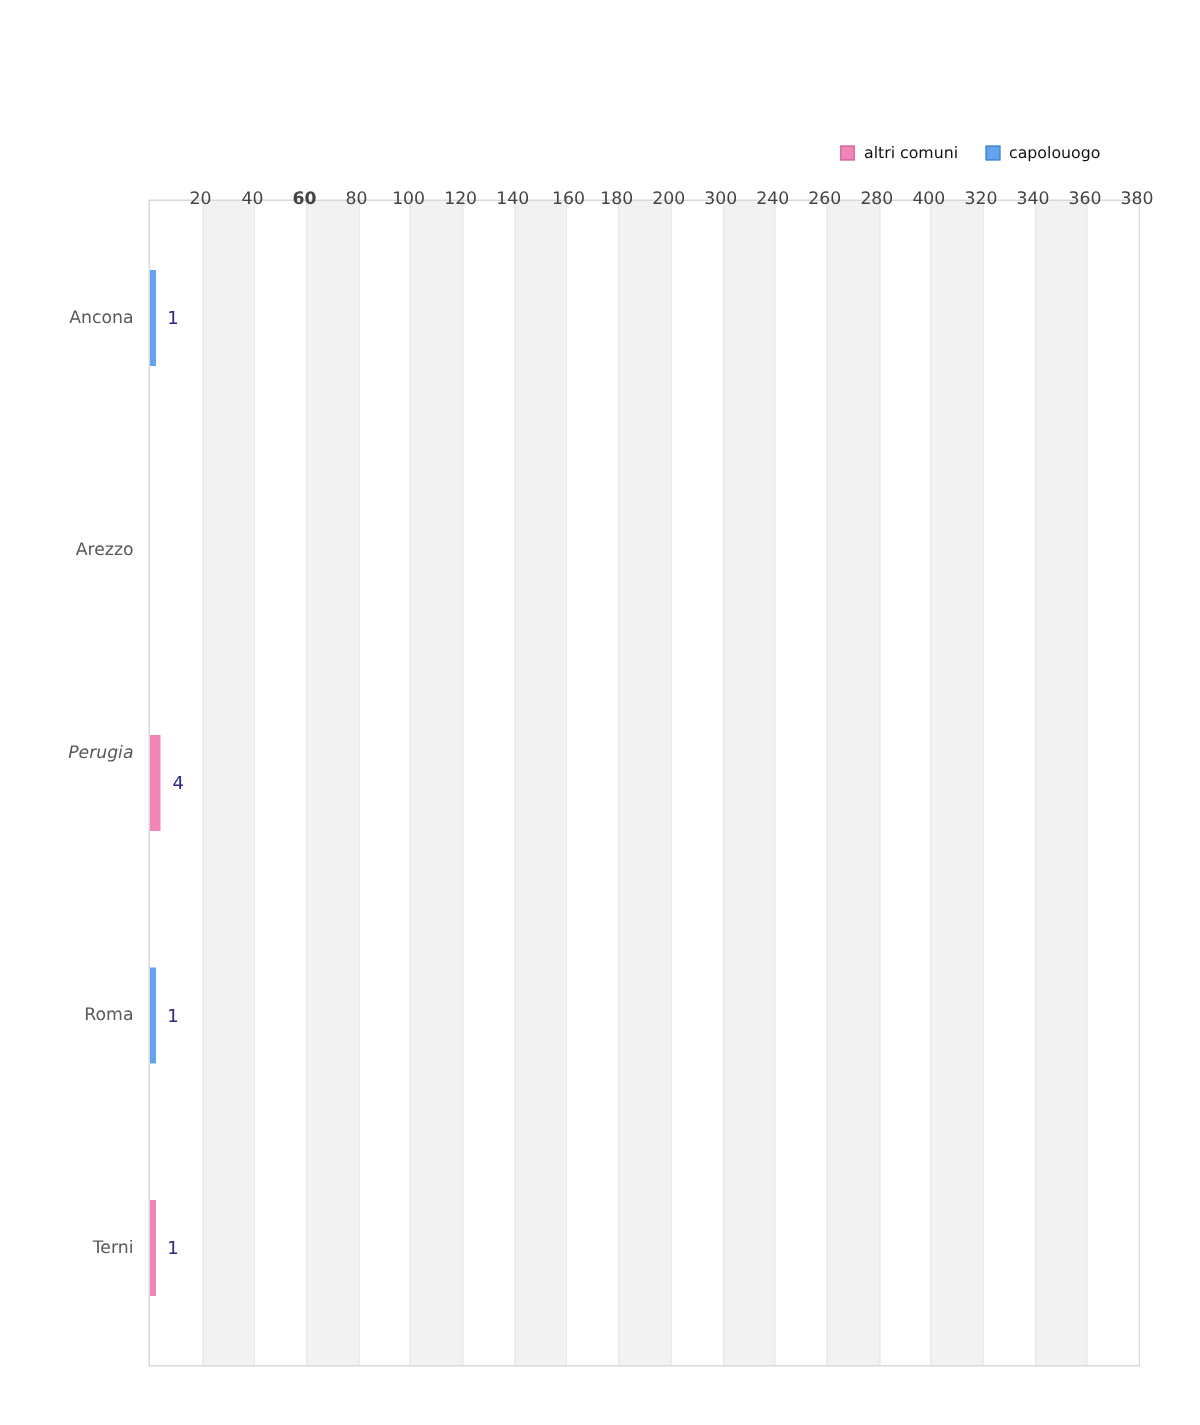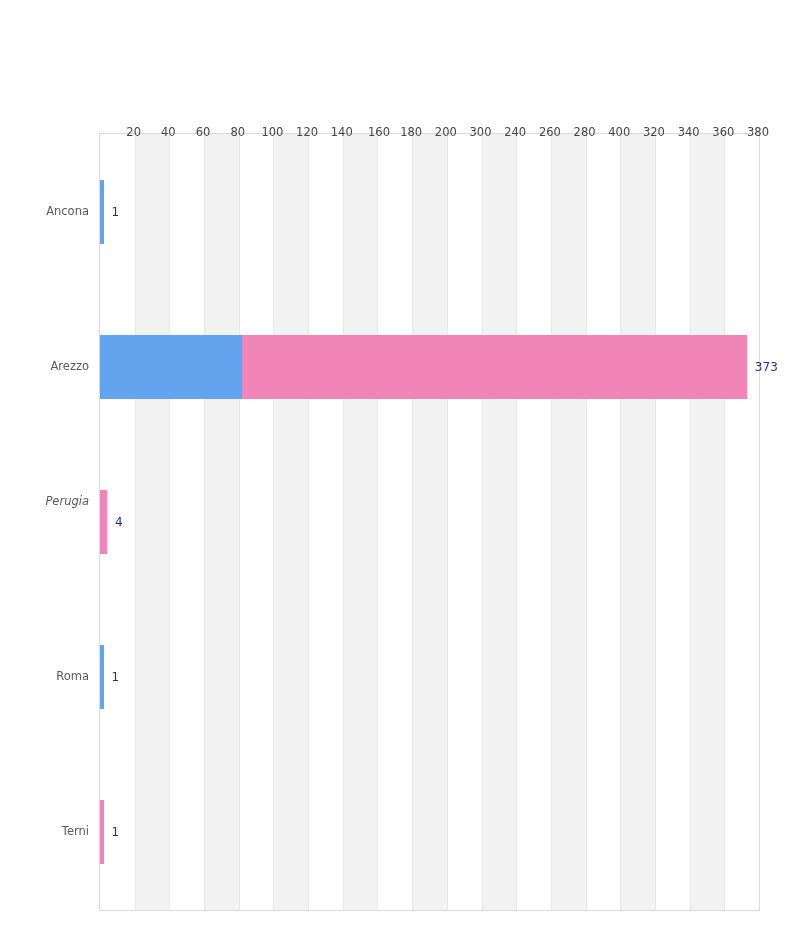--- a/index.html
+++ b/index.html
@@ -52,25 +52,37 @@
     position: absolute; left: 0; width: 89px; height: 16px; line-height: 16px;
     text-align: right; font-size: 11.5px; color: #595959; white-space: nowrap;
   }
 </style>
 </head>
 <body>
 
 <div class="page">
 
 
+  <div class="legend">
+    <div class="legend-inner">
+      <div class="legend-item">
+        <span class="swatch" style="background: rgb(241, 133, 183); border: 1px solid rgb(215, 107, 163);"></span>
+        <span class="legend-label">altri comuni</span>
+      </div>
+      <div class="legend-item">
+        <span class="swatch" style="background: rgb(100, 164, 238); border: 1px solid rgb(77, 135, 205);"></span>
+        <span class="legend-label">capolouogo</span>
+      </div>
+    </div>
+  </div>
 
   <div id="ticks">
       <span class="xtick" style="left: 111.684px;">20</span>
       <span class="xtick" style="left: 146.368px;">40</span>
-      <span class="xtick" style="left: 181.053px;">60</span>
+      <span class="xtick" style="left: 181.053px; font-weight: bold;">60</span>
       <span class="xtick" style="left: 215.737px;">80</span>
       <span class="xtick" style="left: 250.421px;">100</span>
       <span class="xtick" style="left: 285.105px;">120</span>
       <span class="xtick" style="left: 319.789px;">140</span>
       <span class="xtick" style="left: 357px;">160</span>
       <span class="xtick" style="left: 389.158px;">180</span>
       <span class="xtick" style="left: 423.842px;">200</span>
       <span class="xtick" style="left: 458.526px;">300</span>
       <span class="xtick" style="left: 493.211px;">240</span>
       <span class="xtick" style="left: 527.895px;">260</span>
@@ -101,27 +113,20 @@
       <div class="band" style="left: 520.263px; width: 34.6842px; background: rgb(242, 242, 242); border-left: 1px solid rgb(232, 232, 232);"></div>
       <div class="band" style="left: 554.947px; width: 34.6842px; background: rgb(255, 255, 255); border-left: 1px solid rgb(232, 232, 232);"></div>
       <div class="band" style="left: 589.632px; width: 34.6842px; background: rgb(242, 242, 242); border-left: 1px solid rgb(232, 232, 232);"></div>
       <div class="band" style="left: 624.316px; width: 34.6842px; background: rgb(255, 255, 255); border-left: 1px solid rgb(232, 232, 232);"></div>
       <div class="row" style="top: 0px; height: 155.2px;">
         <div class="bar" style="top: 45.6px; height: 64px;">
           <div class="seg" style="width: 3.5px; background: rgb(100, 164, 238);"></div>
         </div>
         <span class="val-label" style="left: 11.5px; top: 69.6px; color: rgb(42, 42, 133);">1</span>
       </div>
-      <div class="row" style="top: 155.2px; height: 155.2px;">
-        <div class="bar" style="top: 45.6px; height: 64px;">
-          <div class="seg" style="width: 142.205px; background: rgb(100, 164, 238);"></div>
-          <div class="seg" style="width: 504.655px; background: rgb(241, 133, 183);"></div>
-        </div>
-        <span class="val-label" style="left: 654.861px; top: 69.6px; color: rgb(42, 42, 133);">373</span>
-      </div>
       <div class="row" style="top: 310.4px; height: 155.2px;">
         <div class="bar" style="top: 45.6px; height: 64px;">
           <div class="seg" style="width: 6.93684px; background: rgb(241, 133, 183);"></div>
         </div>
         <span class="val-label" style="left: 14.9368px; top: 69.6px; color: rgb(42, 42, 133);">4</span>
       </div>
       <div class="row" style="top: 465.6px; height: 155.2px;">
         <div class="bar" style="top: 45.6px; height: 64px;">
           <div class="seg" style="width: 3.5px; background: rgb(100, 164, 238);"></div>
         </div>

